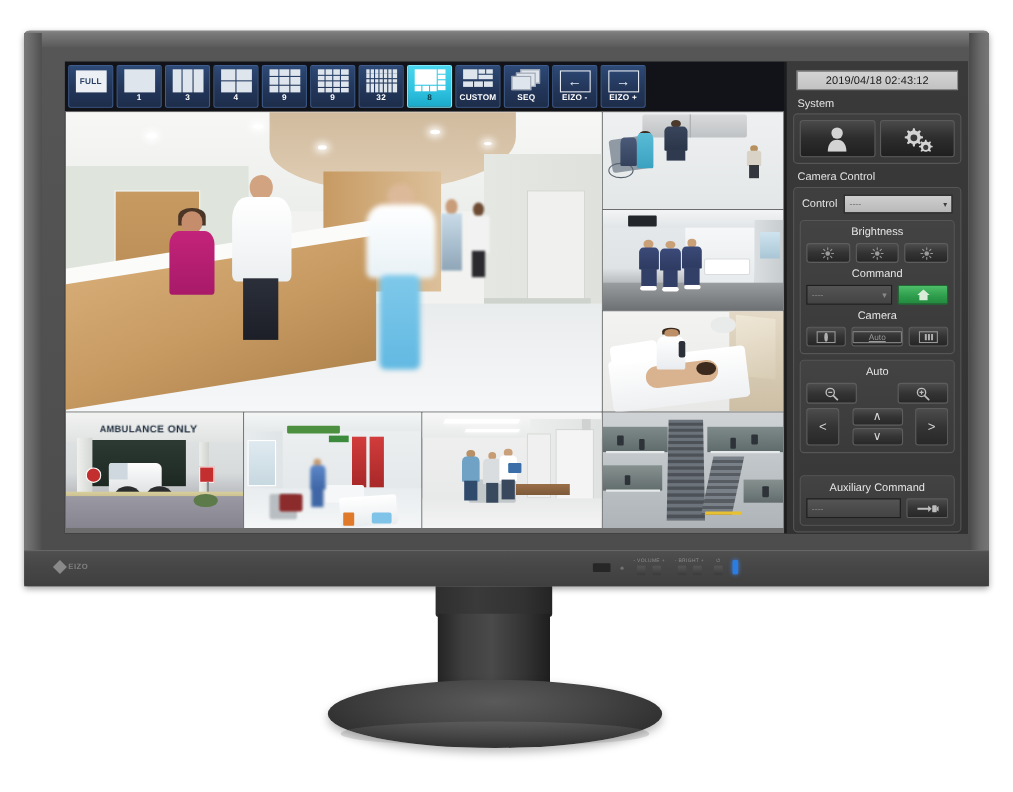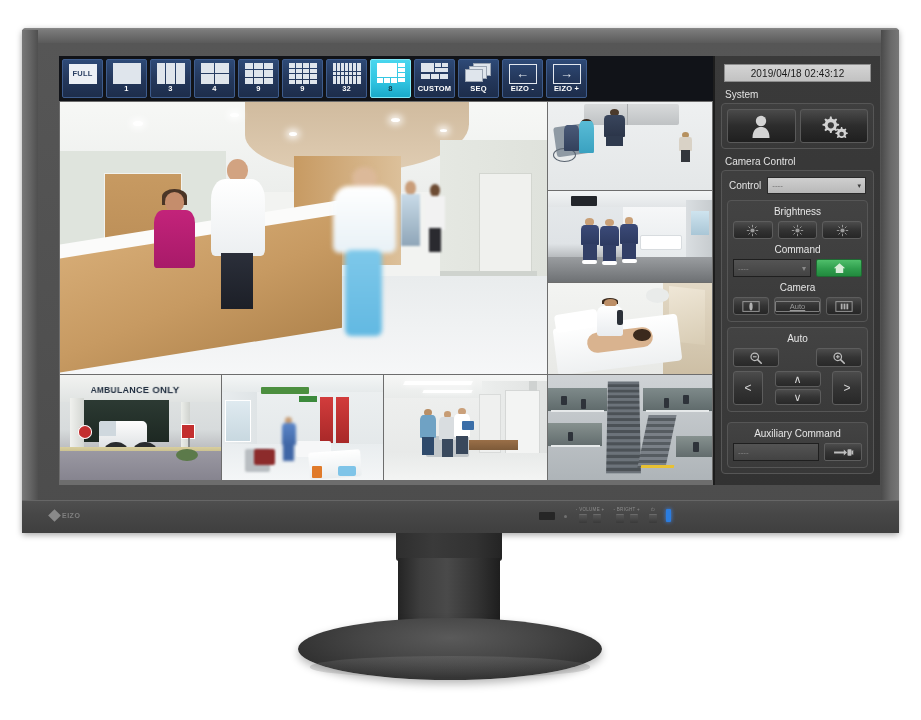--- a/index.html
+++ b/index.html
@@ -564,21 +564,21 @@
     color:#d6d6d6; font-size:12px; cursor:pointer;
   }
   .padcol { display:flex; flex-direction:column; gap:2px; }
   .padbtn-ud {
     width: 46px; height: 16px;
     background: linear-gradient(180deg,#4c4c4c 0%,#343434 50%,#282828 100%);
     border:1px solid #5d5d5d; border-radius:3px;
     display:flex; align-items:center; justify-content:center;
     color:#d6d6d6; font-size:11px; line-height:1; cursor:pointer;
   }
-  .auxgrp { margin-top: 10px; }
+  .auxgrp { margin-top: 20px; }
   .auxrow { display:flex; gap:5px; align-items:center; }
   .aux-select {
     flex:1; height:18px;
     background: linear-gradient(180deg,#545454,#434343);
     border:1px solid #1f1f1f;
     display:flex; align-items:center; padding:0 4px;
     font-size:8px; color:#8a8a8a; cursor:pointer;
   }
   .auxbtn {
     width: 38px; height: 18px;

